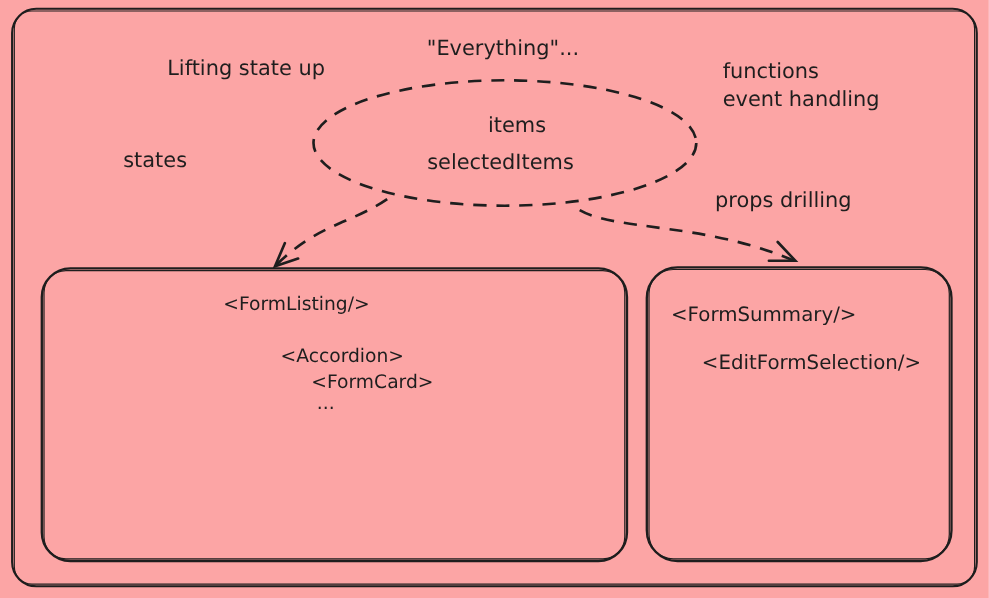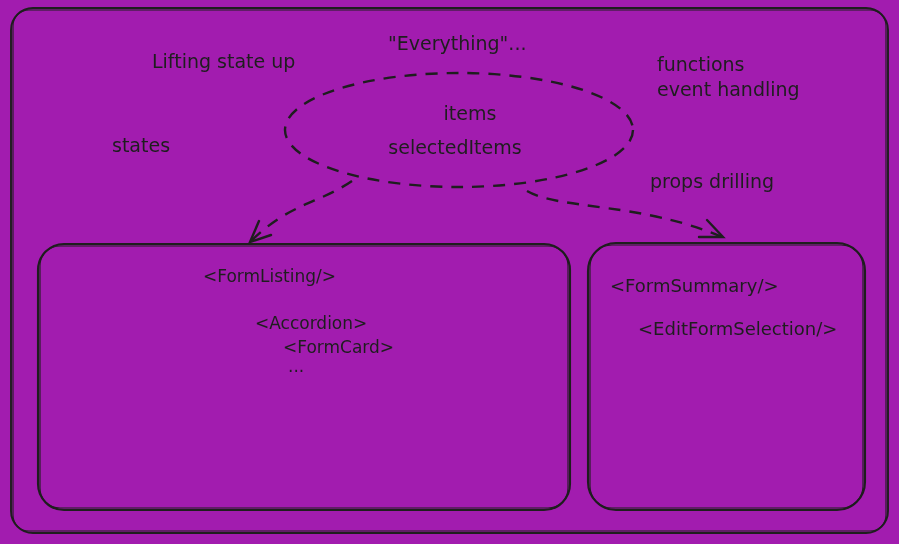--- a/index.html
+++ b/index.html
@@ -8,21 +8,21 @@
     background: #ffffff;
     width: 899px;
     height: 544px;
     overflow: hidden;
     font-family: "DejaVu Sans", sans-serif;
   }
   .stage {
     position: relative;
     width: 899px;
     height: 544px;
-    background: #a21caf;
+    background: #fca5a5;
   }
   svg { display: block; }
   svg text {
     font-family: "DejaVu Sans", sans-serif;
     fill: #1e1e1e;
     white-space: pre;
   }
   .t-label   { font-size: 19px; }
   .t-bubble  { font-size: 19px; }
   .t-code-l  { font-size: 17px; }

